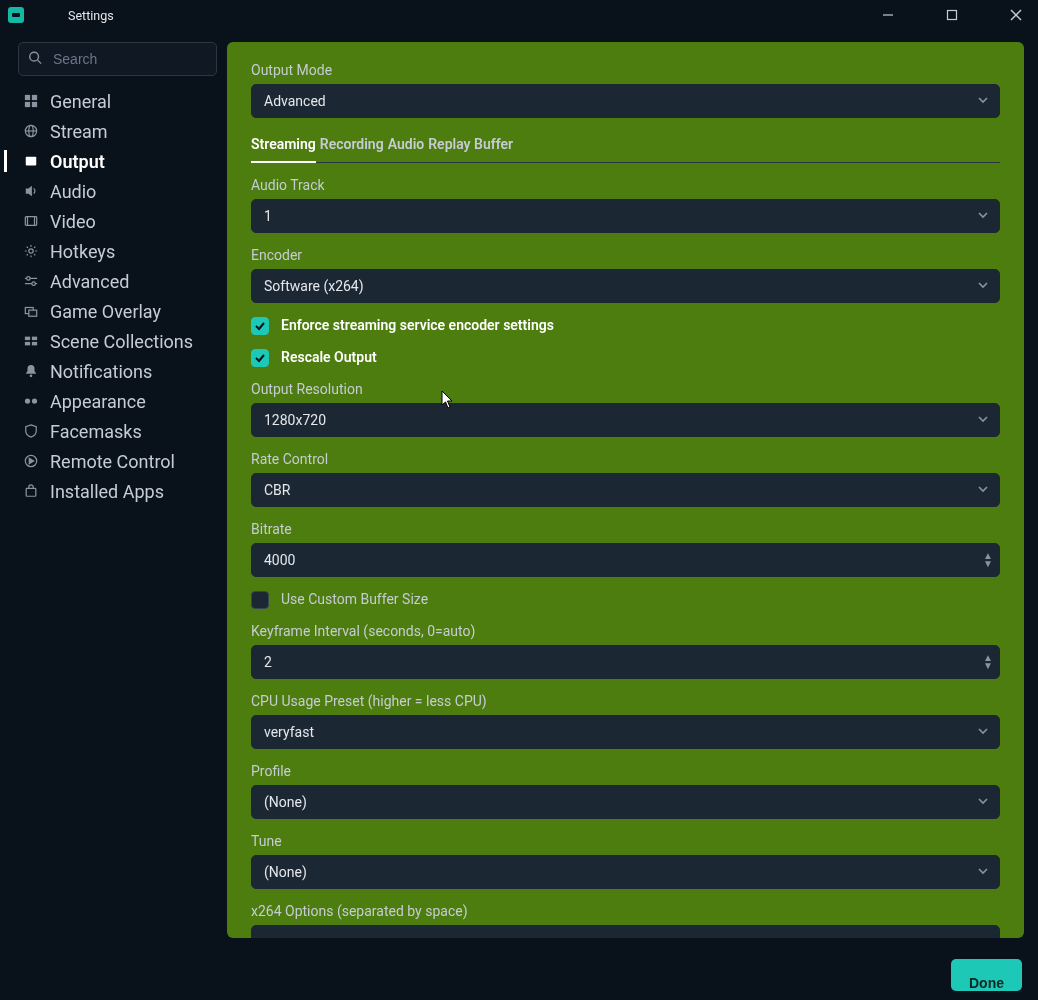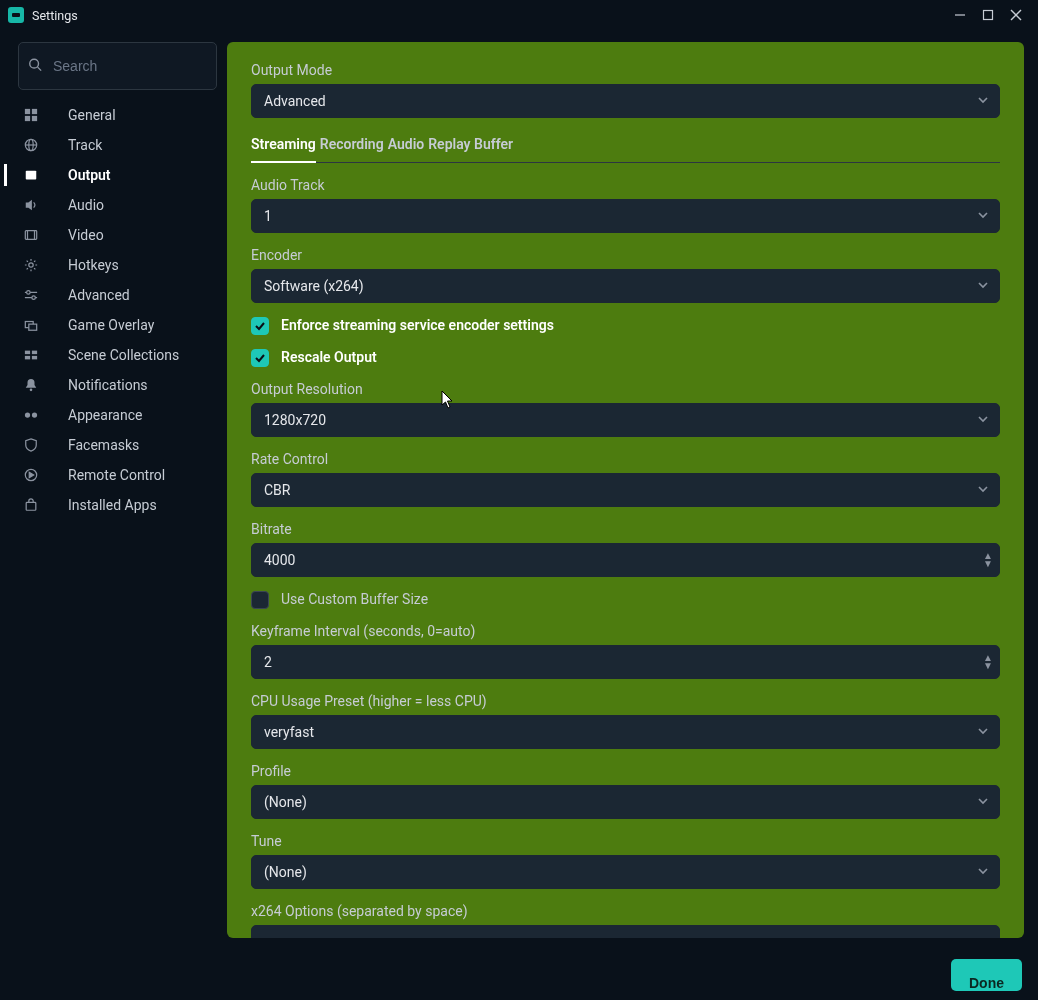--- a/index.html
+++ b/index.html
@@ -10,20 +10,21 @@
     color: #c6ccd4;
     font-size: 14px;
     overflow: hidden;
   }
   .titlebar {
     height: 30px;
     display: flex;
     align-items: center;
     padding: 0 8px;
     background: #09111a;
+    gap: 36px;
   }
   .titlebar .app-icon {
     width: 16px; height: 16px;
     background: #17b7a7;
     border-radius: 3px;
     margin-right: 8px;
     display: flex; align-items: center; justify-content: center;
   }
   .titlebar .title { font-size: 12.5px; color: #e5e7eb; }
   .titlebar .spacer { flex: 1; }
@@ -38,42 +39,42 @@
   .sidebar {
     width: 223px;
     padding: 12px 10px 12px 14px;
   }
   .search-wrap {
     position: relative;
     margin-bottom: 10px;
   }
   .search-wrap input {
     width: 100%;
-    height: 48px;
+    height: 34px;
     border: 1px solid #2c3640;
     background: #0f1823;
     color: #c6ccd4;
     border-radius: 5px;
     padding-left: 34px;
     font-size: 14px;
   }
   .search-wrap input::placeholder { color: #6b7687; }
   .search-wrap .s-icon {
     position: absolute; left: 10px; top: 50%; transform: translateY(-50%);
     color: #8b93a0;
   }
 
   .side-item {
     display: flex; align-items: center;
     height: 30px;
     padding-left: 4px;
-    gap: 28px;
+    gap: 10px;
     color: #c6ccd4;
     cursor: pointer;
-    font-size: 14px;
+    font-size: 18px;
     position: relative;
   }
   .side-item .icn { width: 18px; display:flex; justify-content:center; color:#8b93a0; }
   .side-item.active { font-weight: 600; color: #ffffff; }
   .side-item.active .icn { color:#ffffff; }
   .side-item.active::before {
     content:"";
     position: absolute;
     left: -14px; top: 4px; bottom: 4px; width: 3px;
     background: #ffffff;
@@ -224,21 +225,21 @@
       <span>General</span>
     </div>
     <div class="side-item">
       <span class="icn">
           <svg width="14" height="14" viewBox="0 0 16 16" fill="none" stroke="currentColor" stroke-width="1.4">
             <circle cx="8" cy="8" r="6.5"></circle>
             <ellipse cx="8" cy="8" rx="2.5" ry="6.5"></ellipse>
             <line x1="1.5" y1="8" x2="14.5" y2="8"></line>
           </svg>
         </span>
-      <span>Track</span>
+      <span>Stream</span>
     </div>
     <div class="side-item active">
       <span class="icn">
           <svg width="14" height="14" viewBox="0 0 16 16" fill="currentColor">
             <rect x="2" y="3" width="12" height="10" rx="1"></rect>
           </svg>
         </span>
       <span>Output</span>
     </div>
     <div class="side-item">

